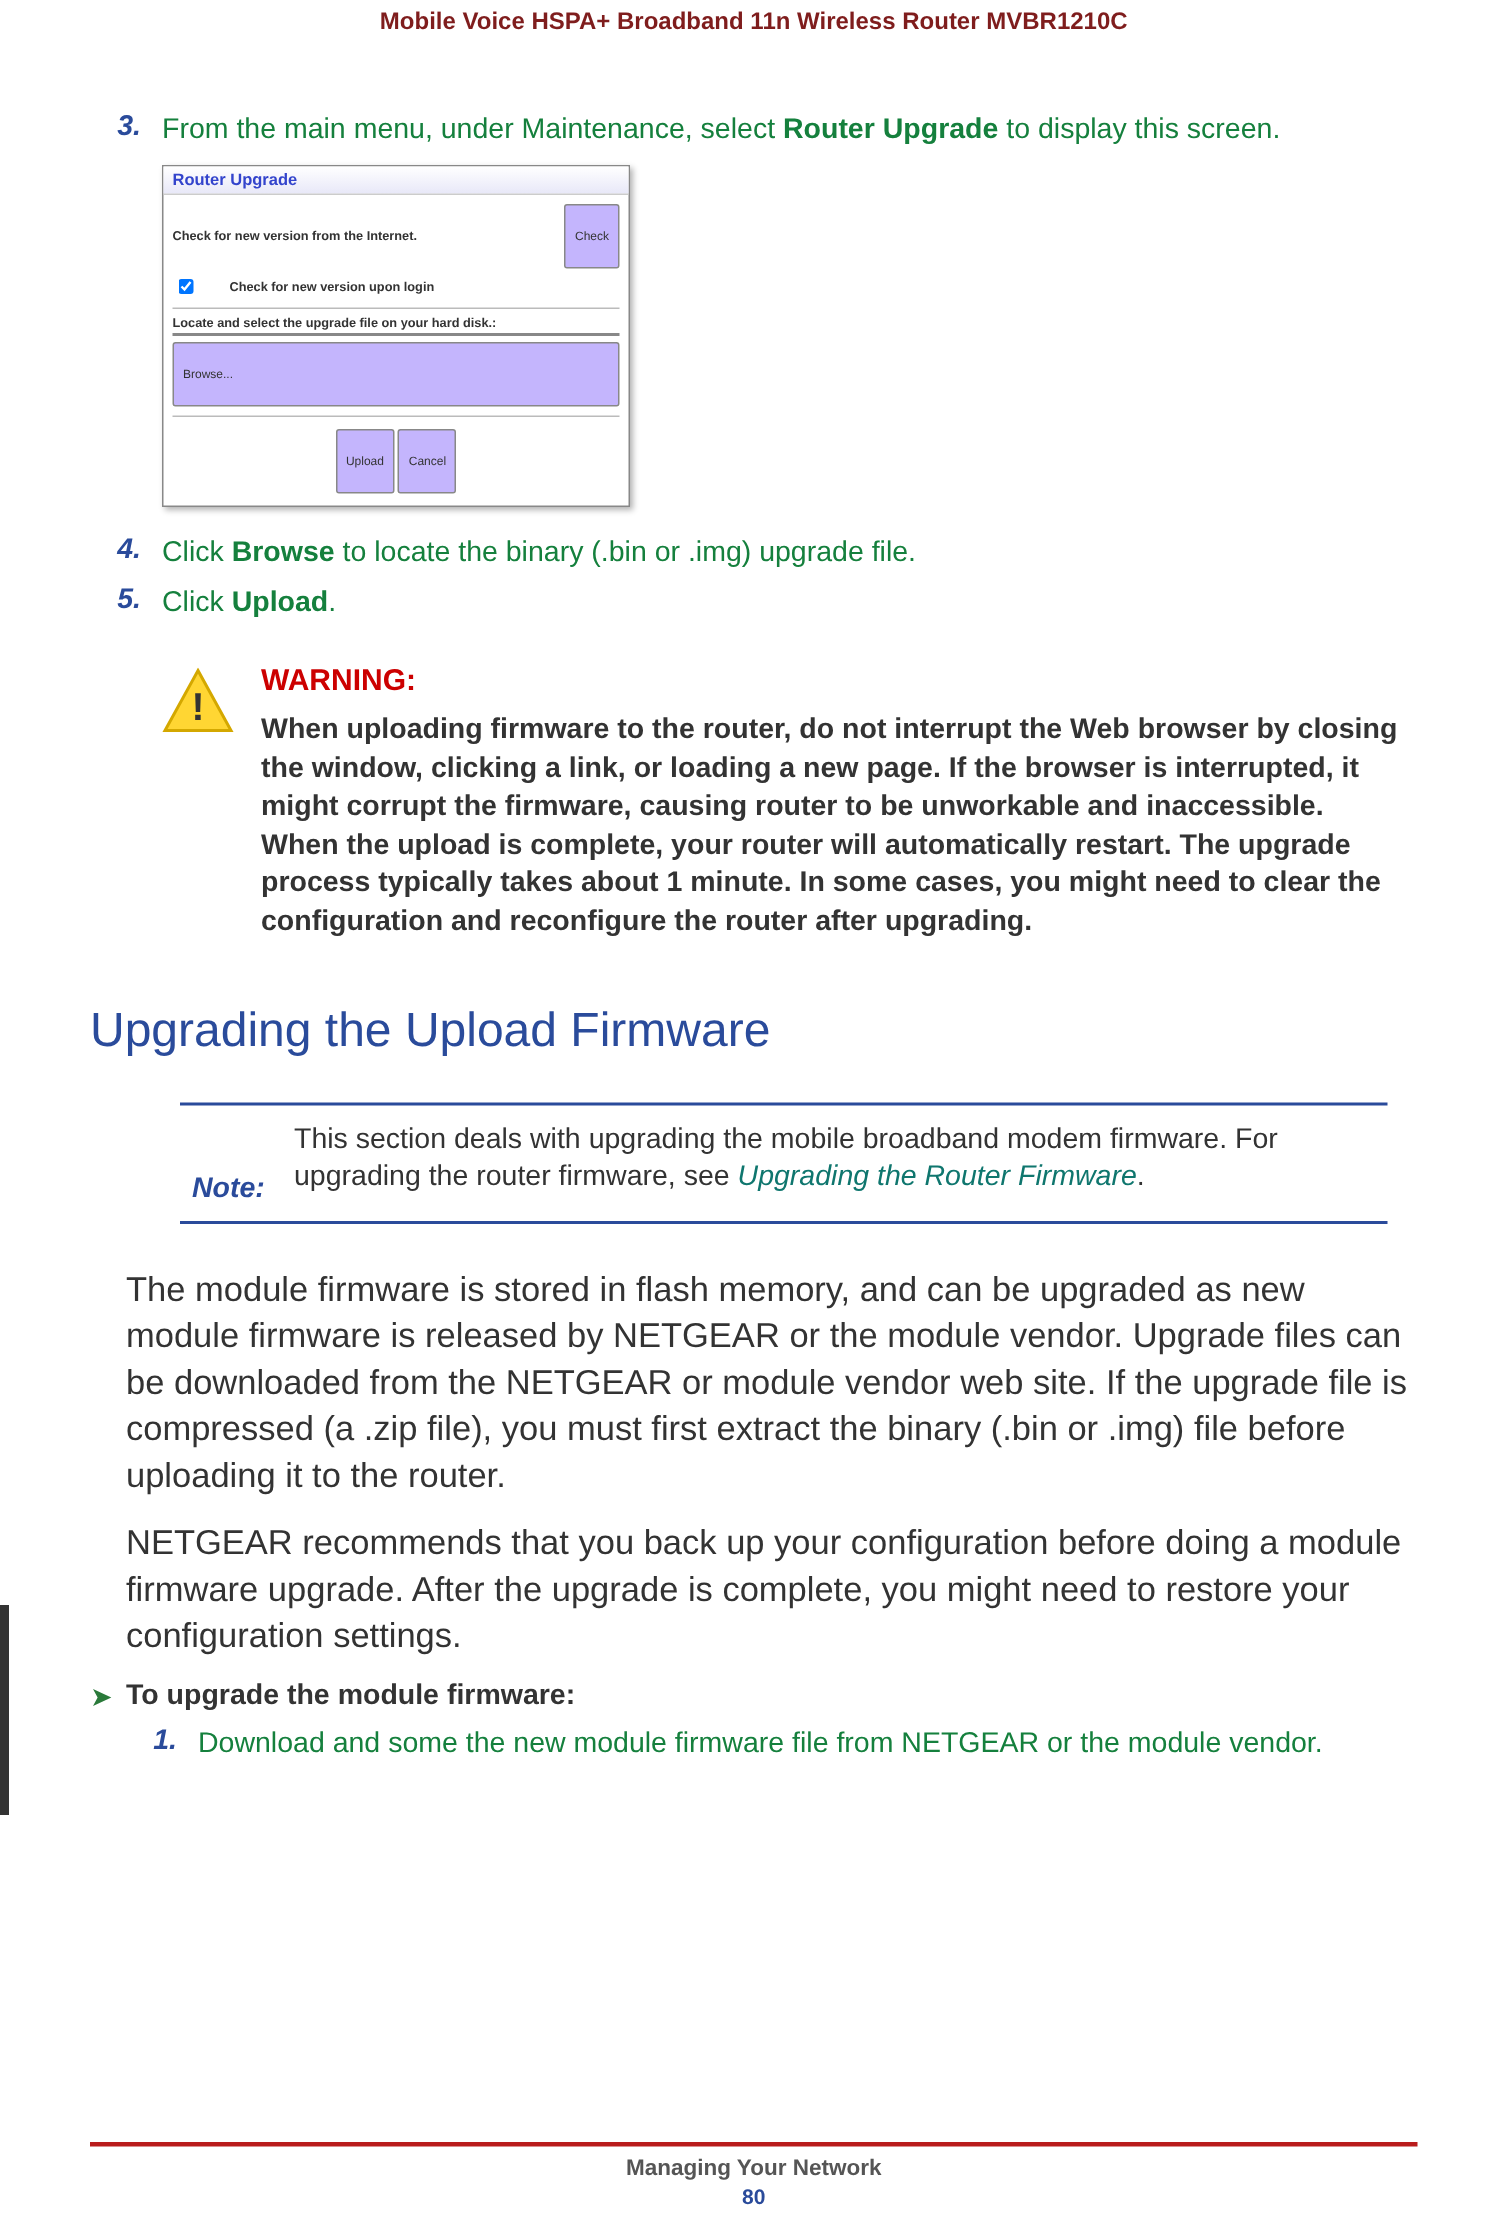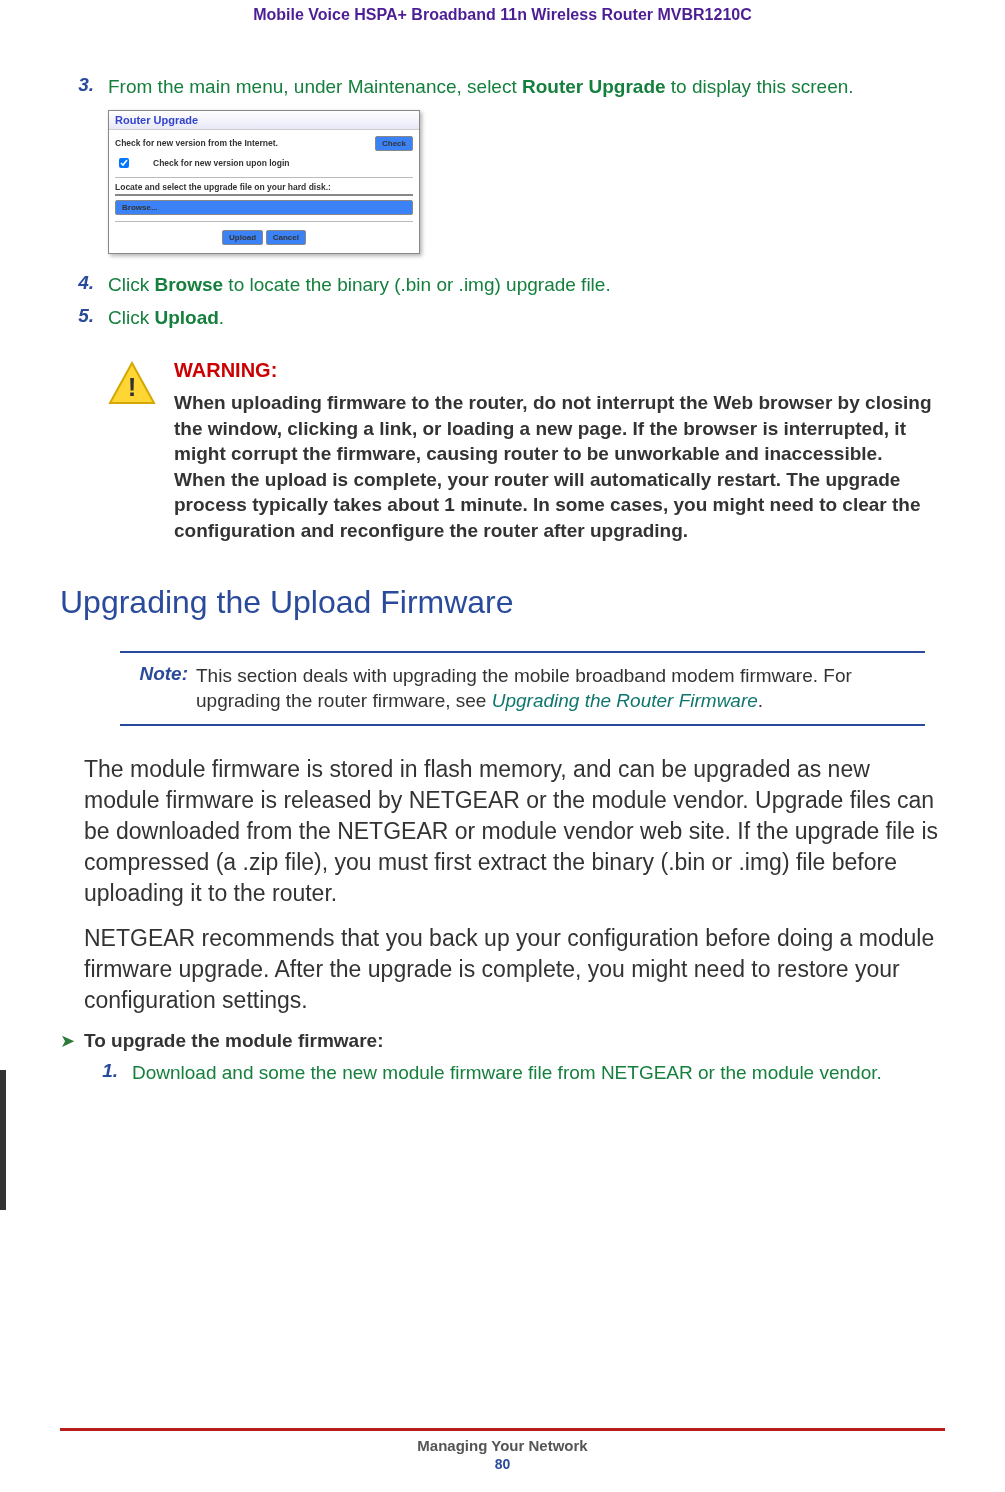--- a/index.html
+++ b/index.html
@@ -14,21 +14,21 @@
     position: relative;
     width: 1005px;
     height: 1492px;
     box-sizing: border-box;
     padding: 0 60px;
   }
   .header-title {
     text-align: center;
     font-weight: bold;
     font-size: 16px;
-    color: #4c1d95;
+    color: #7f1d1d;
     padding-top: 6px;
   }
   .content {
     margin-top: 50px;
   }
   .step {
     display: flex;
     margin-bottom: 8px;
   }
   .step-num {
@@ -63,25 +63,24 @@
     font-size: 11px;
     border-bottom: 1px solid #ccc;
   }
   .ss-body { padding: 4px 6px; }
   .ss-row { display:flex; align-items:center; justify-content:space-between; padding:2px 0; }
   .ss-label { font-weight:bold; font-size:8.5px; }
   .ss-btn {
     display:inline-block;
     border:1px solid #888;
     border-radius:2px;
-    background:#3b82f6;
-    padding:0px 6px;
+    background:#c4b5fd;
+    padding:14px 6px;
     font-size:8px;
     line-height:13px;
-    font-weight:bold;
   }
   .ss-check { display:flex; align-items:center; gap:21px; margin:2px 0 6px; }
   .ss-check input { width:10px; height:10px; }
   .ss-hr { border-top:1px solid #bbb; margin:4px 0; }
   .ss-file-row { display:flex; gap:4px; margin:2px 0 6px;flex-direction:column; }
   .ss-file-input { flex:1; height:12px; border:1px solid #888; background:#fff; }
   .ss-btnrow { text-align:center; padding:4px 0; }
   .warning-block {
     display:flex;
     margin: 28px 0 20px 48px;
@@ -101,21 +100,21 @@
   }
   .note-block {
     margin: 0 20px 28px 60px;
     border-top:2px solid #2a4b9b;
     border-bottom:2px solid #2a4b9b;
     padding: 10px 8px;
     display:flex;
   }
   .note-label {
     color:#2a4b9b; font-style:italic; font-weight:bold; font-size:19px;
-    width:60px; flex-shrink:0; text-align:right; padding-right:8px;
+    width:60px; flex-shrink:0; text-align:left; padding-right:8px;margin-top:35px;
   }
   .note-text { font-size:19px; line-height:1.35; }
   .note-text .link { color:#0f766e; font-style:italic; }
   .body-para {
     font-size:23px; line-height:1.35; margin:0 0 14px 24px; padding-right:6px;
   }
   .proc-heading {
     display:flex; align-items:flex-start; margin:8px 0 8px 0;
   }
   .proc-arrow { color:#2a7a3a; font-size:18px; width:24px; }

